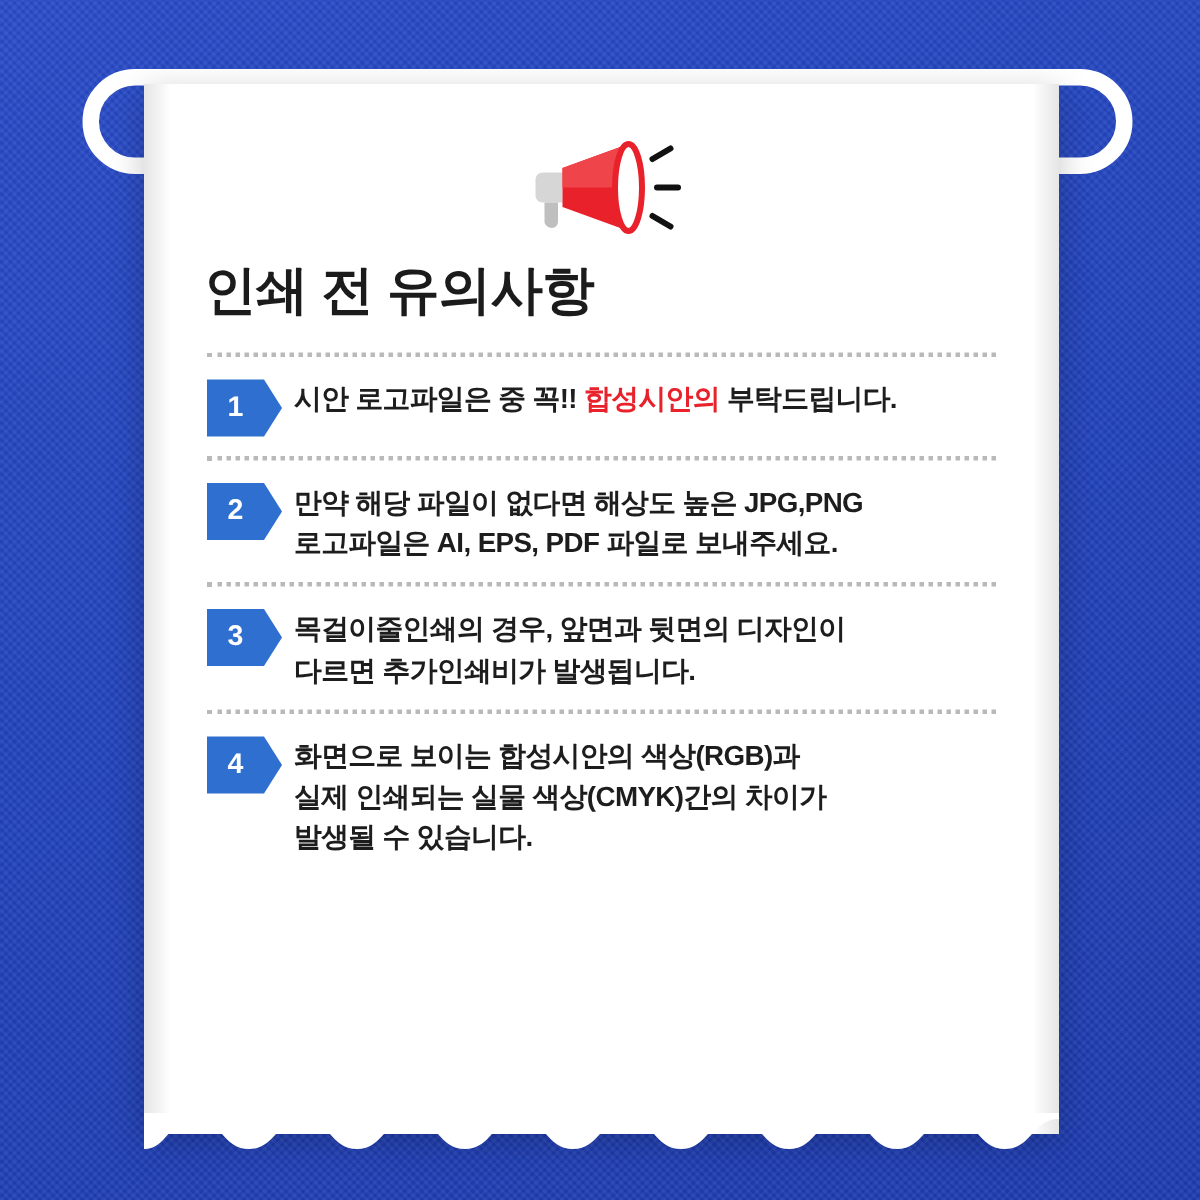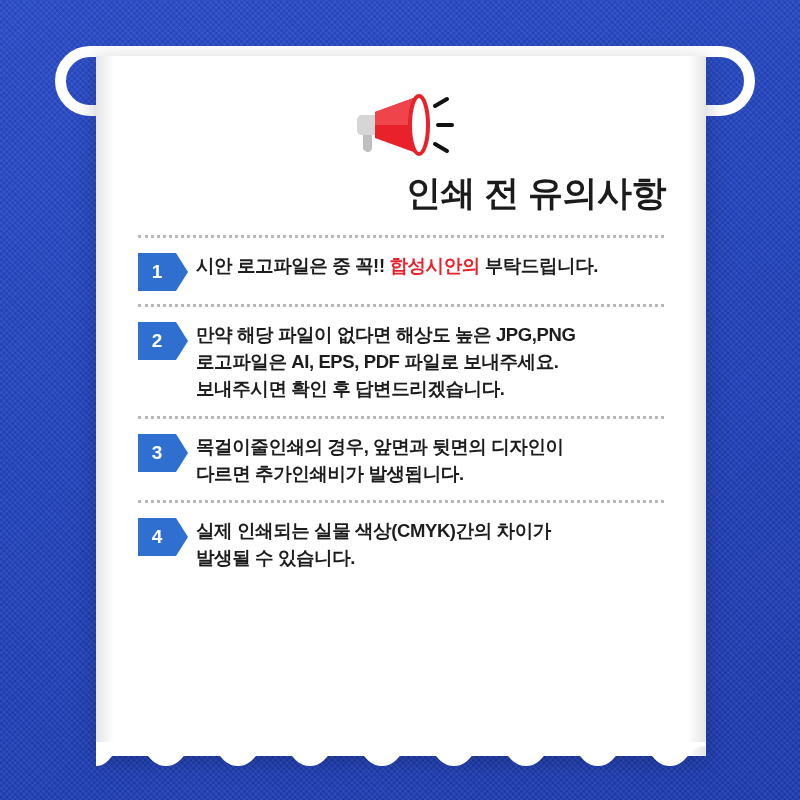--- a/index.html
+++ b/index.html
@@ -93,21 +93,21 @@
   }
 
   .megaphone {
     width: 100%;
     text-align: center;
     margin-top: 8px;
     height: 74px;
   }
 
   .title {
-    text-align: right;
+    text-align: left;
     font-size: 35px;
     font-weight: bold;
     color: #1b1b1b;
     letter-spacing: -0.5px;
     margin-top: 6px;
     margin-bottom: 18px;
   }
 
   .divider {
     border-top: 3px dotted #b9b9b9;
@@ -223,38 +223,38 @@
       </div>
     </div>
 
     <div class="divider"></div>
 
     <div class="item">
       <div class="num-badge">2</div>
       <div class="lines">
         <div>만약 해당 파일이 없다면 해상도 높은 JPG,PNG</div>
         <div>로고파일은 AI, EPS, PDF 파일로 보내주세요.</div>
-        <div>보내주시면 확인 후 답변드리겠습니다.</div>
       </div>
     </div>
 
     <div class="divider"></div>
 
     <div class="item">
       <div class="num-badge">3</div>
       <div class="lines">
         <div>목걸이줄인쇄의 경우, 앞면과 뒷면의 디자인이</div>
         <div>다르면 추가인쇄비가 발생됩니다.</div>
       </div>
     </div>
 
     <div class="divider"></div>
 
     <div class="item">
       <div class="num-badge">4</div>
       <div class="lines">
+        <div>화면으로 보이는 합성시안의 색상(RGB)과</div>
         <div>실제 인쇄되는 실물 색상(CMYK)간의 차이가</div>
         <div>발생될 수 있습니다.</div>
       </div>
     </div>
 
   </div>
 </div>
 
 </body></html>

